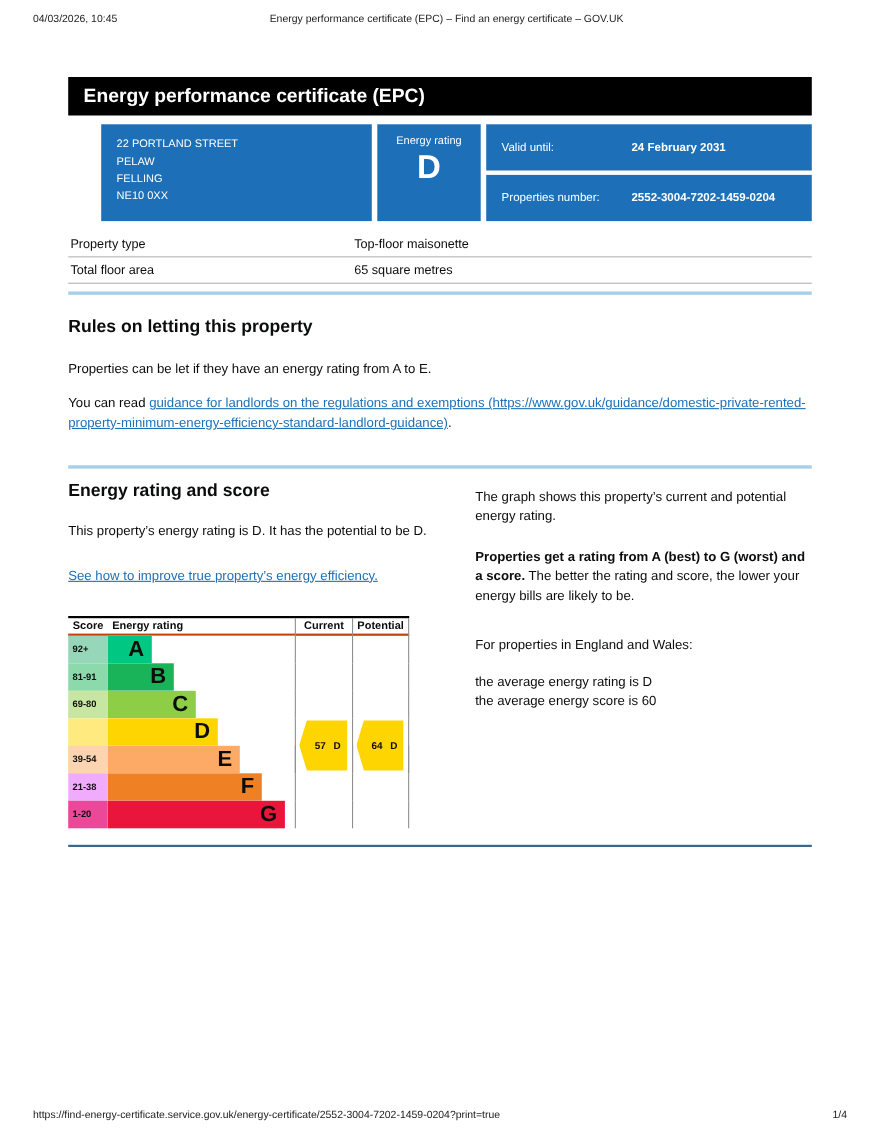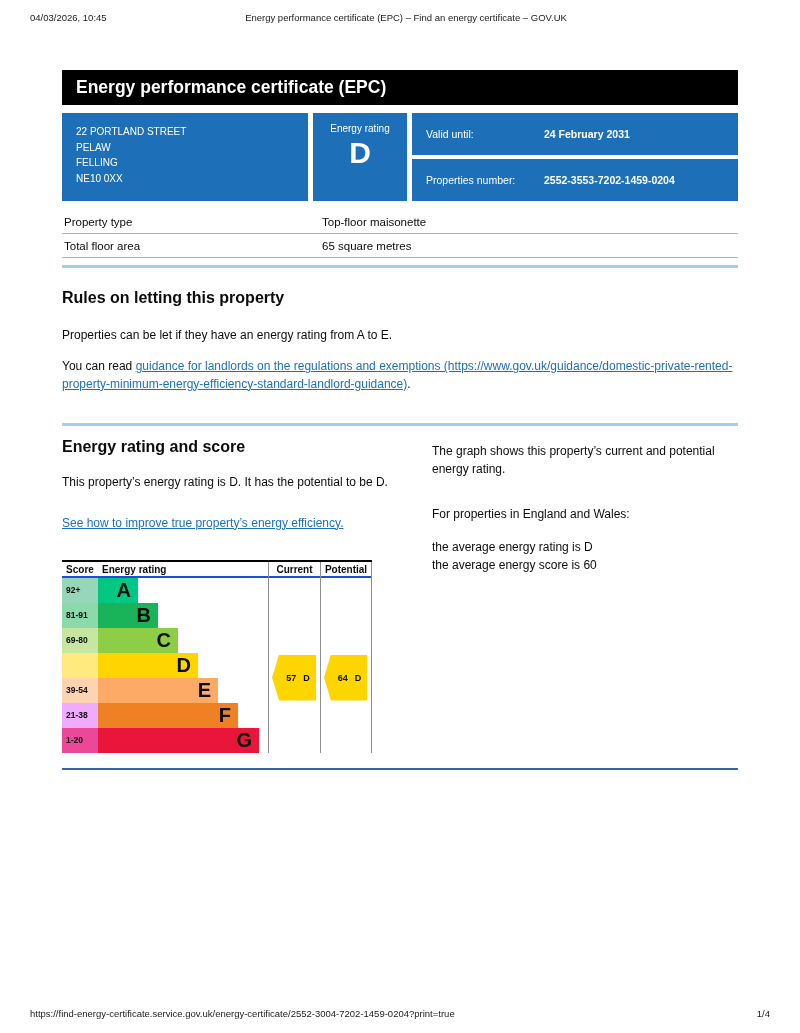--- a/index.html
+++ b/index.html
@@ -22,21 +22,21 @@
   }
   .page { padding:70px 62px 0 62px; }
 
   
   .banner {
     background:#000; color:#fff; height:35px; line-height:35px;
     padding-left:14px; font-size:17.5px; font-weight:bold;
   }
 
   
-  .summary { display:flex; gap:5px; margin-top:8px; height:88px; }
+  .summary { display:flex; gap:5px; margin-top:8px; height:88px;margin-left:30px; }
   .box { background:#1d70b8; color:#fff; }
   .addr-box { width:246px; padding:11px 14px; font-size:10px; line-height:1.55; white-space:pre-line; }
   .rating-box { width:94px; text-align:center; padding-top:10px; }
   .rating-box .rb-label { font-size:10px; }
   .rating-box .rb-letter { font-size:30px; font-weight:bold; margin-top:2px; }
   .right-stack { flex:1; display:flex; flex-direction:column; gap:4px; }
   .kv-box { flex:1; display:flex; align-items:center; padding-left:14px; font-size:10.5px; }
   .kv-box .kv-label { width:118px; }
   .kv-box .kv-value { font-weight:bold;text-align:center; }
 
@@ -63,21 +63,21 @@
   .p-rating-summary { margin-top:18px; }
   .p-improve { margin-top:24px; display:inline-block; }
   .p-graph-intro { }
   .p-explain { margin-top:20px; }
   .p-engwales { margin-top:28px; }
   .p-averages { margin-top:16px; white-space:pre-line; }
 
   
   .epc-chart { width:310px; margin-top:30px; }
   .chart-row { display:grid; grid-template-columns:36px 170px 52px 52px; }
-  .chart-header { border-top:2px solid #000; border-bottom:2px solid #1d4ed8; height:18px; }
+  .chart-header { border-top:2px solid #000; border-bottom:2px solid #c2410c; height:18px; }
   .chart-header .hc { font-size:10px; font-weight:bold; line-height:16px; }
   .hc-score { text-align:center; }
   .hc-rating { padding-left:4px; }
   .hc-cur, .hc-pot { text-align:center; }
   .col-cur { border-left:1px solid #8f8f8f; }
   .col-pot { border-left:1px solid #8f8f8f; border-right:1px solid #8f8f8f; }
   .band-row { height:25px; }
   .score-cell { font-size:8.5px; font-weight:bold; line-height:25px; padding-left:4px; }
   .rating-cell { background:#fff; }
   .band-bar { height:25px; text-align:right; }
@@ -113,21 +113,21 @@
       <div class="rb-label">Energy rating</div>
       <div class="rb-letter">D</div>
     </div>
     <div class="right-stack">
       <div class="box kv-box">
         <span class="kv-label">Valid until:</span>
         <span class="kv-value">24 February 2031</span>
       </div>
       <div class="box kv-box">
         <span class="kv-label">Properties number:</span>
-        <span class="kv-value">2552-3553-7202-1459-0204</span>
+        <span class="kv-value">2552-3004-7202-1459-0204</span>
       </div>
     </div>
   </div>
 
   <div class="prop-table">
       <div class="prop-row">
         <span class="pr-label">Property type</span>
         <span>Top-floor maisonette</span>
       </div>
       <div class="prop-row">
@@ -221,20 +221,21 @@
               <div class="band-bar" style="width: 161px; background: rgb(233, 21, 59);"><span class="band-letter">G</span></div>
             </div>
             <div class="arrow-cell col-cur"></div>
             <div class="arrow-cell col-pot"></div>
           </div>
         </div>
     </div>
 
     <div class="col-right">
       <p class="p-graph-intro">The graph shows this property’s current and potential energy rating.</p>
+      <p class="p-explain"><b>Properties get a rating from A (best) to G (worst) and a score.</b><span> The better the rating and score, the lower your energy bills are likely to be.</span></p>
       <p class="p-engwales">For properties in England and Wales:</p>
       <p class="p-averages">the average energy rating is D
 the average energy score is 60</p>
     </div>
   </div>
 
   <hr class="rule-steel">
 </div>
 
 <div class="print-footer">

